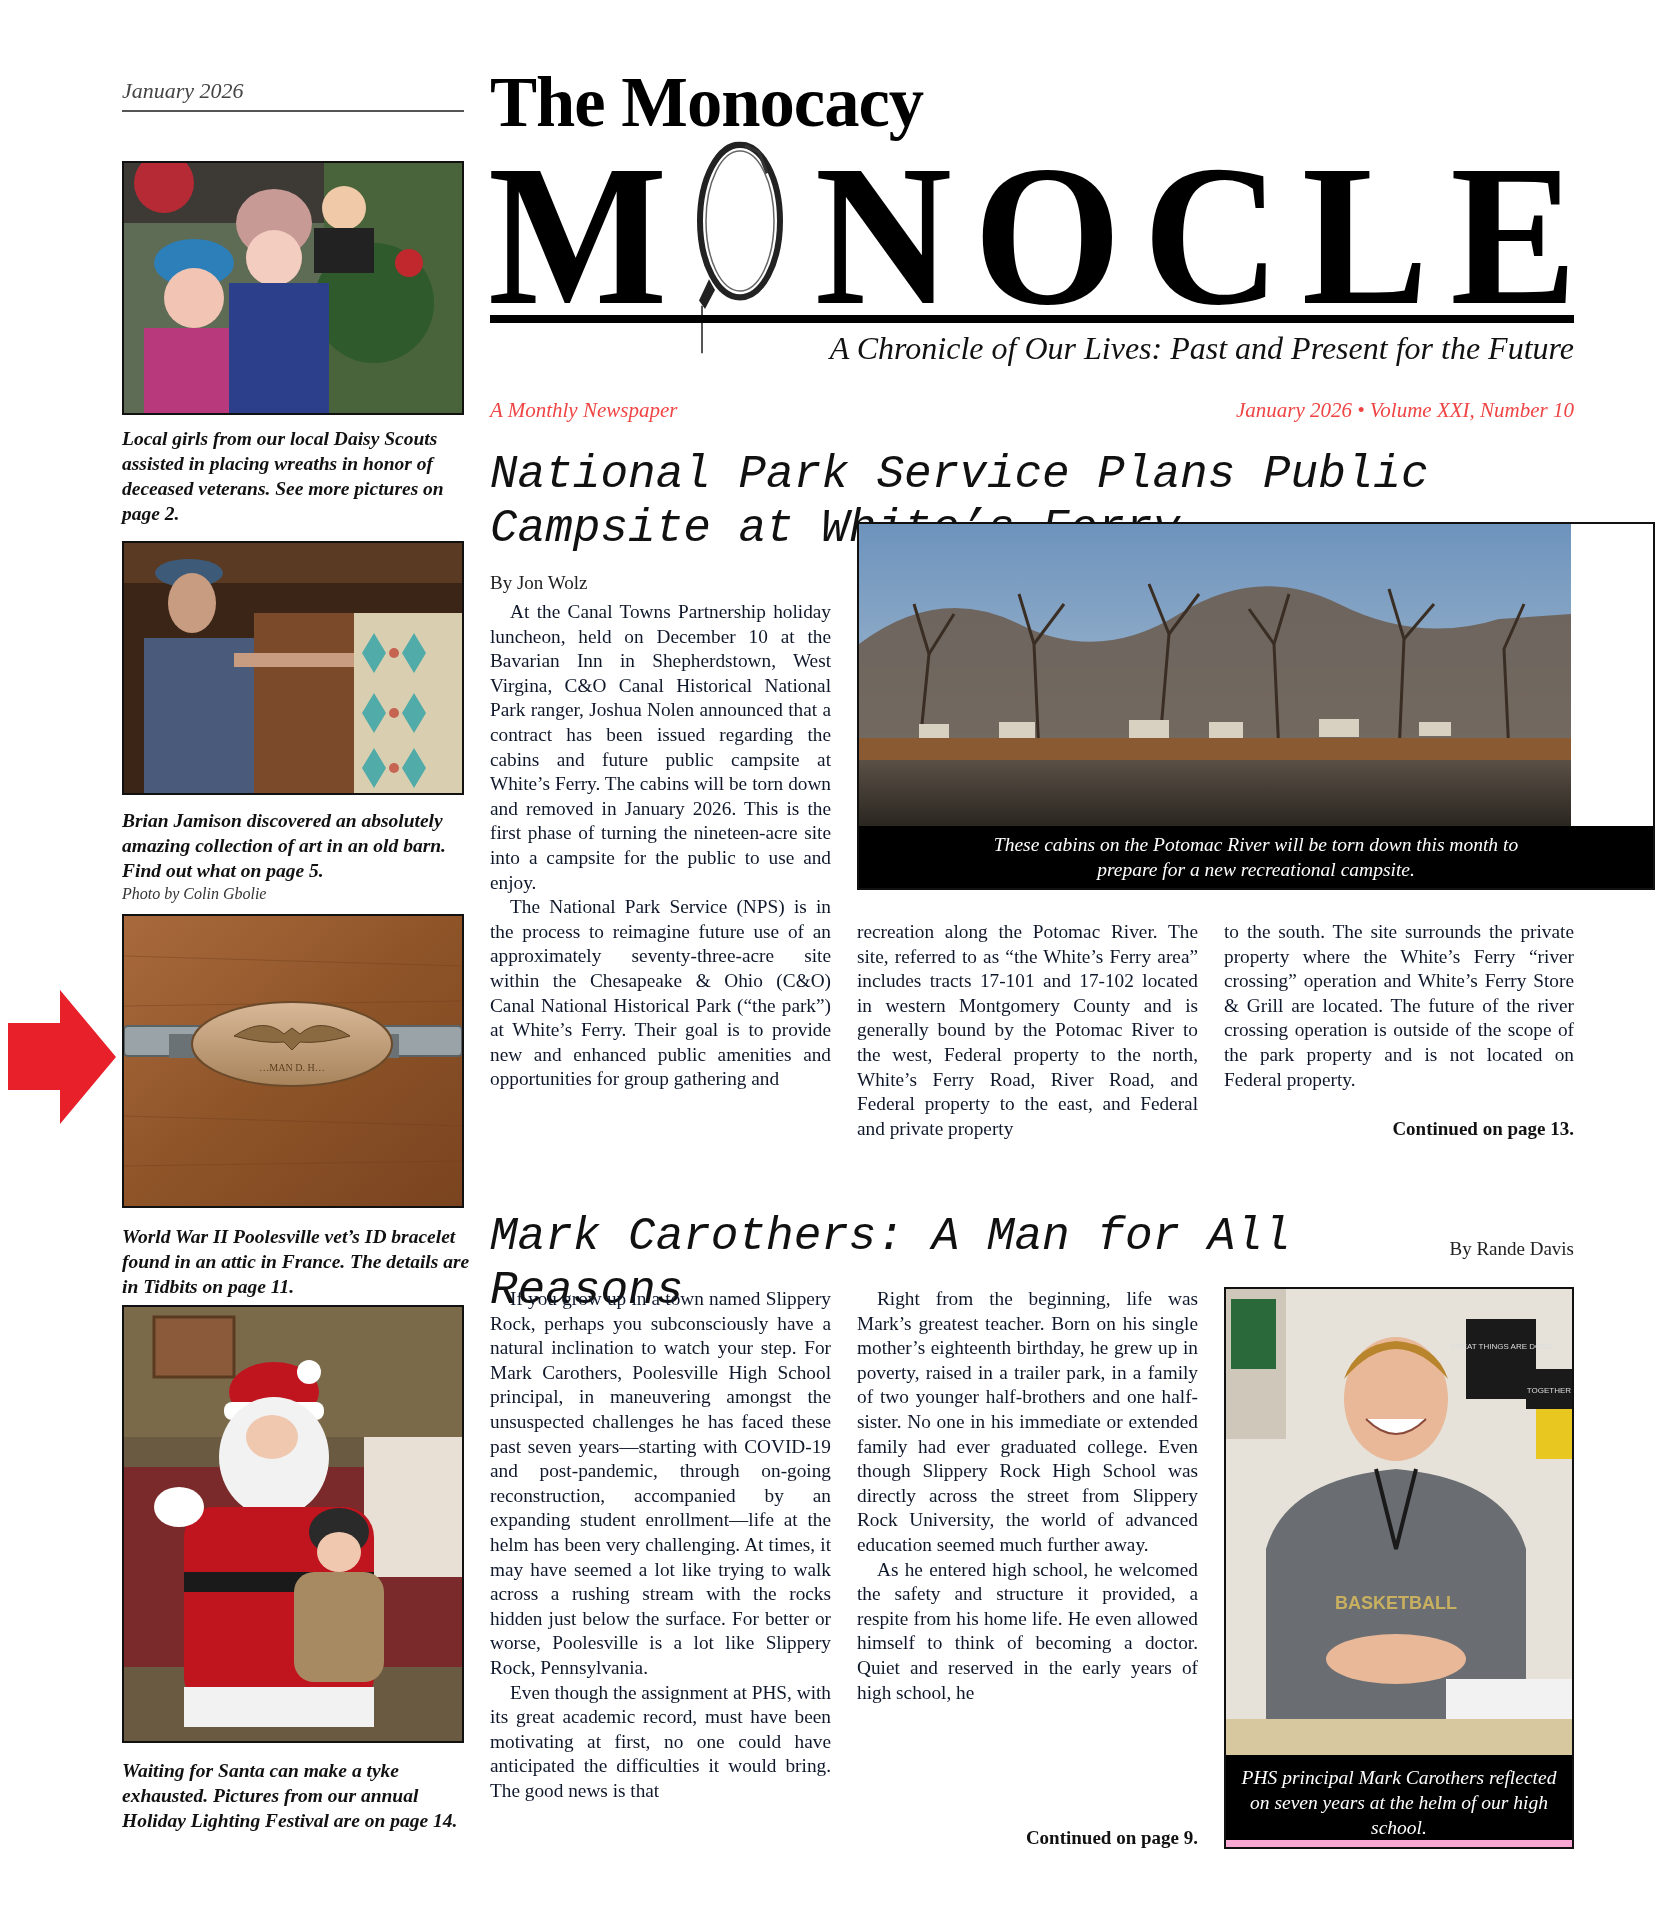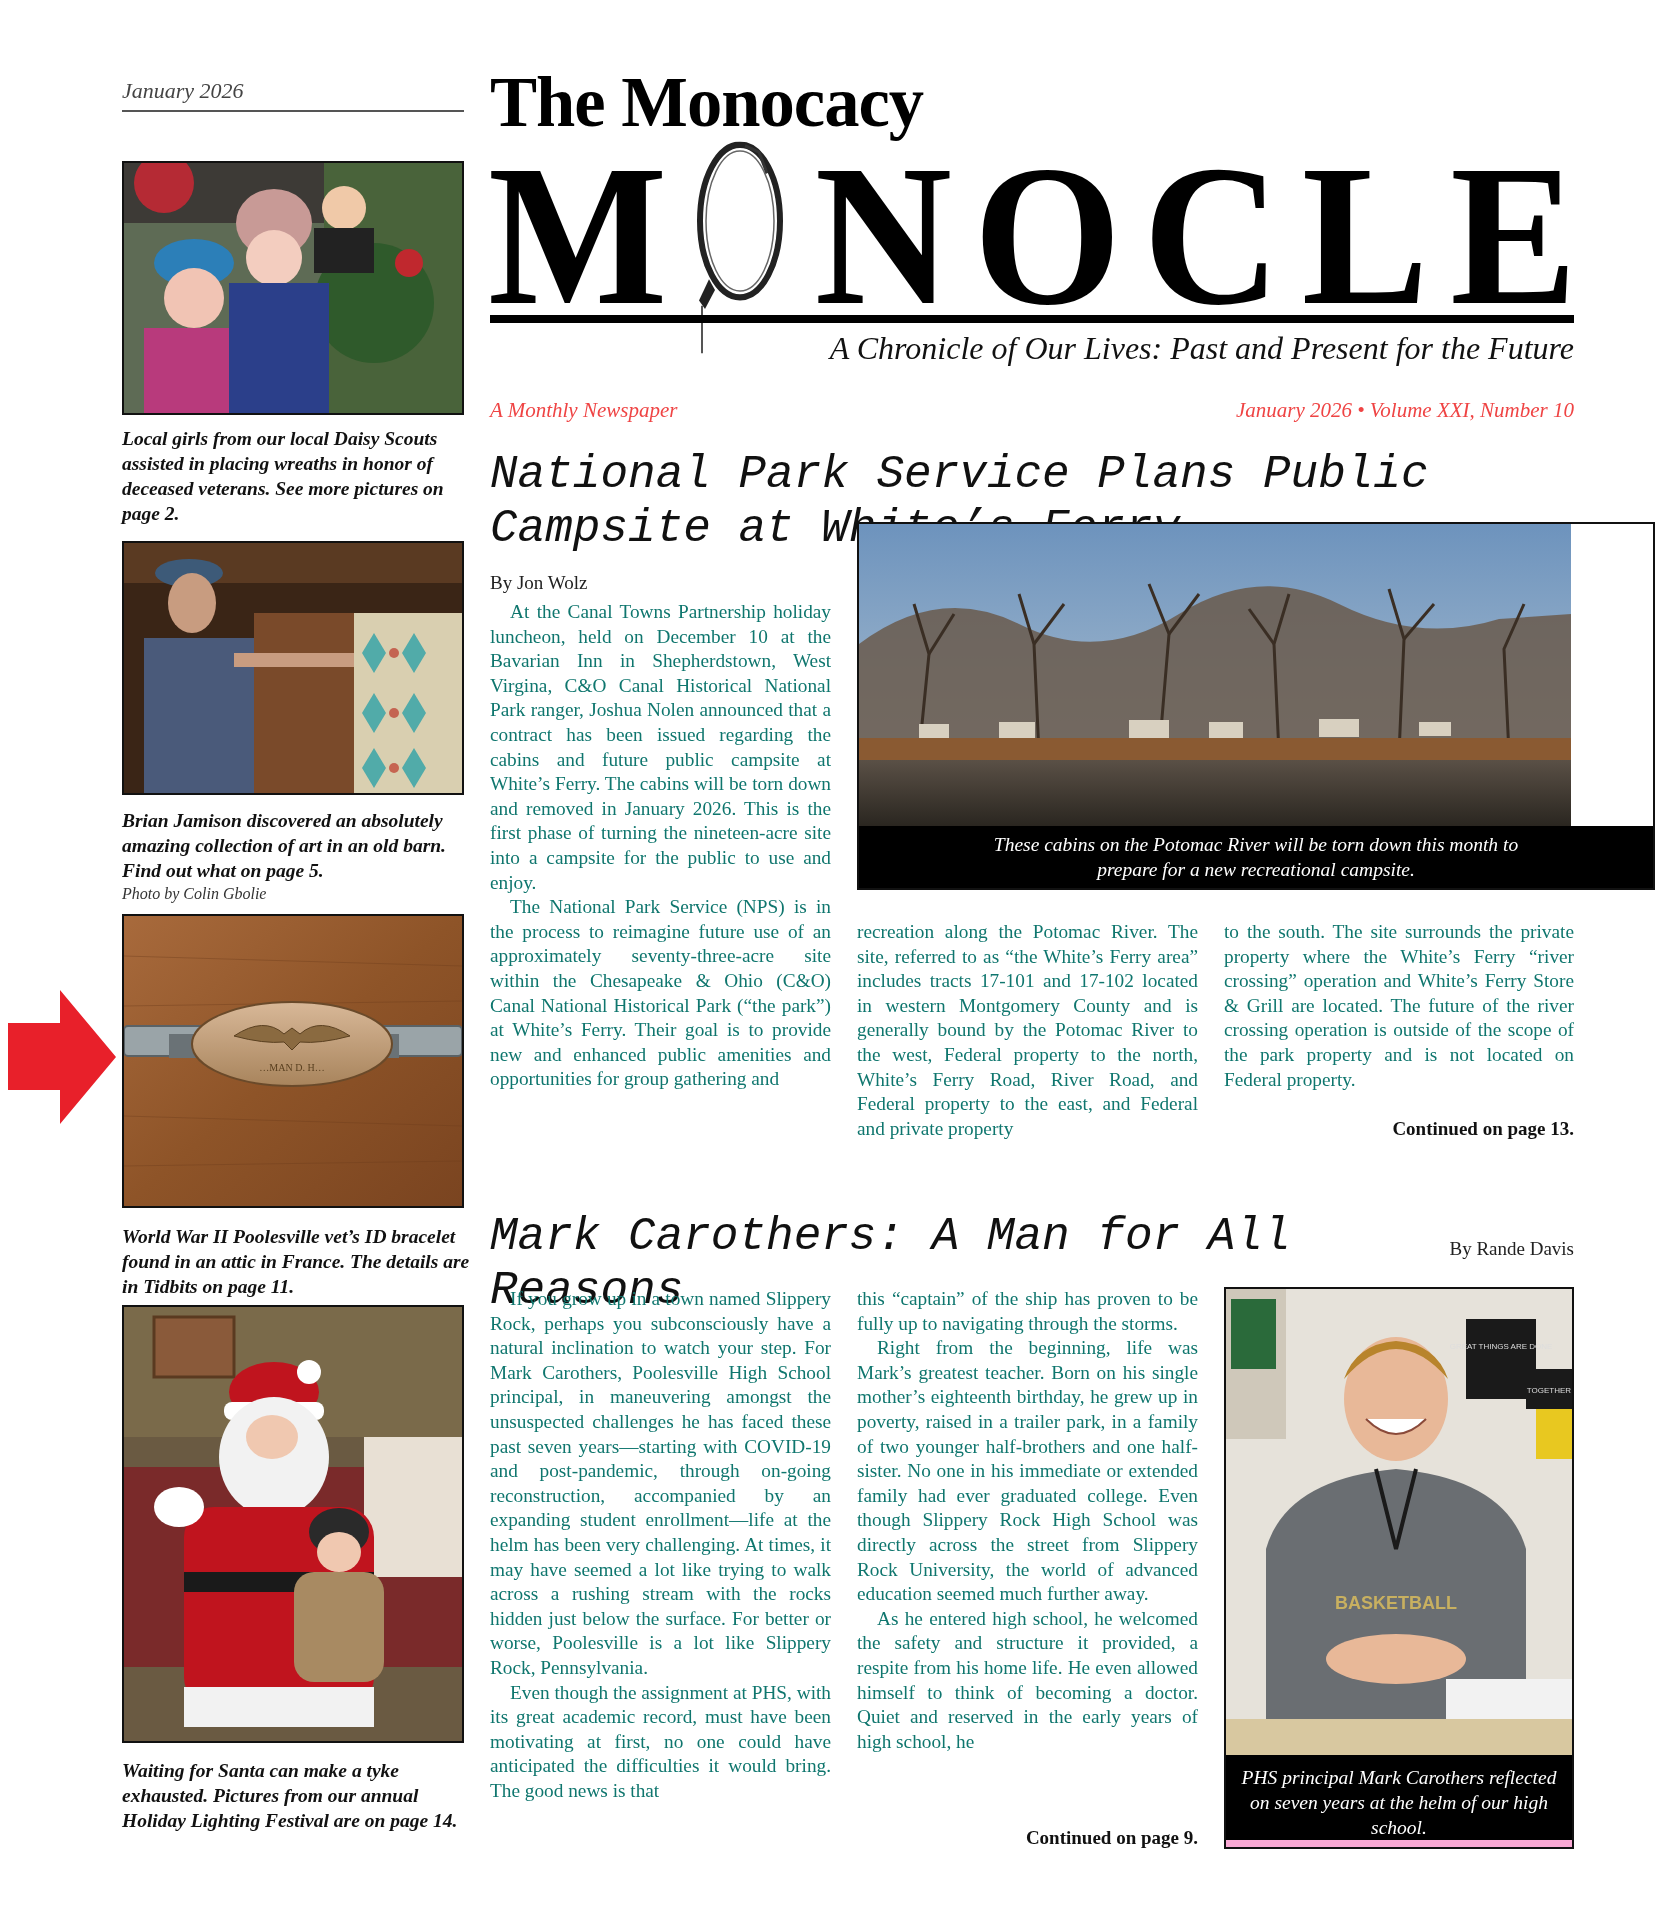--- a/index.html
+++ b/index.html
@@ -17,21 +17,21 @@
   .mast-big { left: 488px; top: 150px; width: 1085px; height: 160px; font-family: "Liberation Serif", serif; font-weight: bold; font-size: 190px; line-height: 160px; color: #000; display: flex; justify-content: space-between; letter-spacing: -4px; transform: scaleY(1.06); transform-origin: top; }
   .mast-big span { display: inline-block; }
   .monocle-o { width: 100px; height: 150px; position: relative; }
   .mast-rule { left: 490px; top: 315px; width: 1084px; height: 8px; background: #000; }
   .tagline { left: 490px; top: 330px; width: 1084px; text-align: right; font-family: "Liberation Serif", serif; font-style: italic; font-size: 32px; color: #111; }
   .subline { top: 398px; font-family: "Liberation Serif", serif; font-style: italic; font-size: 21px; color: #ef4444; }
 
   
   .headline { font-family: Liberation Mono, monospace; font-style: italic; font-size: 46px; line-height: 54px; color: #111; }
   .byline { font-family: "Liberation Serif", serif; font-size: 19px; color: #222; }
-  .col { font-family: "Liberation Serif", serif; font-size: 19.3px; line-height: 24.6px; text-align: justify; color: #0f766e; hyphens: manual; }
+  .col { font-family: "Liberation Serif", serif; font-size: 19.3px; line-height: 24.6px; text-align: justify; color: #0f172a; hyphens: manual; }
   .col p { margin: 0; text-indent: 20px; }
   .col p.noindent { text-indent: 0; }
   .cont { font-family: "Liberation Serif", serif; font-weight: bold; font-size: 19px; text-align: right; color: #111; }
   .black-cap { background: #000; color: #fff; font-family: "Liberation Serif", serif; font-style: italic; font-size: 19.5px; line-height: 25px; text-align: center; }
 
   
   .red-arrow { left: 8px; top: 990px; width: 108px; height: 134px; }
 </style>
 </head>
 <body>
@@ -230,21 +230,20 @@
 <div class="abs cont" style="left:1224px; top:1118px; width:350px;">Continued on page 13.</div>
 
 <div class="abs headline" style="left:490px; top:1210px; width:900px;">Mark Carothers: A Man for All Reasons</div>
 <div class="abs byline" style="left:1350px; top:1238px; width:224px; text-align:right;">By Rande Davis</div>
 
 <div class="abs col" style="left:490px; top:1287px; width:341px;">
   <p>If you grow up in a town named Slippery Rock, perhaps you subcon­sciously have a natural inclination to watch your step. For Mark Carothers, Poolesville High School principal, in maneuvering amongst the unsuspect­ed challenges he has faced these past seven years—starting with COVID-19 and post-pandemic, through on-going reconstruction, accompanied by an expanding student enrollment—life at the helm has been very challenging. At times, it may have seemed a lot like trying to walk across a rushing stream with the rocks hidden just below the surface. For better or worse, Poolesville is a lot like Slippery Rock, Pennsylvania.</p>
   <p>Even though the assignment at PHS, with its great academic record, must have been motivating at first, no one could have anticipated the difficulties it would bring. The good news is that</p>
 </div>
 <div class="abs col" style="left:857px; top:1287px; width:341px;">
-  <p class="noindent">this “captain” of the ship has proven to be fully up to navigating through the storms.</p>
   <p>Right from the beginning, life was Mark’s greatest teacher. Born on his single mother’s eighteenth birthday, he grew up in poverty, raised in a trailer park, in a family of two younger half-brothers and one half-sister. No one in his immediate or extended fam­ily had ever graduated college. Even though Slippery Rock High School was directly across the street from Slippery Rock University, the world of advanced education seemed much further away.</p>
   <p>As he entered high school, he welcomed the safety and structure it provided, a respite from his home life. He even allowed himself to think of becoming a doctor. Quiet and reserved in the early years of high school, he</p>
 </div>
 <div class="abs cont" style="left:857px; top:1827px; width:341px;">Continued on page 9.</div>
 
 <div class="abs" style="left:1224px; top:1287px; width:350px; height:562px; border:2px solid #111; box-sizing:border-box; overflow:hidden; background:#f9a8d4;">
   <svg width="346" height="466" viewBox="0 0 346 466" style="display:block;">
     <rect width="346" height="466" fill="#e6e2da"></rect>
     <rect x="0" y="0" width="60" height="150" fill="#cfc8ba"></rect>
     <rect x="5" y="10" width="45" height="70" fill="#2a6a3a"></rect>

